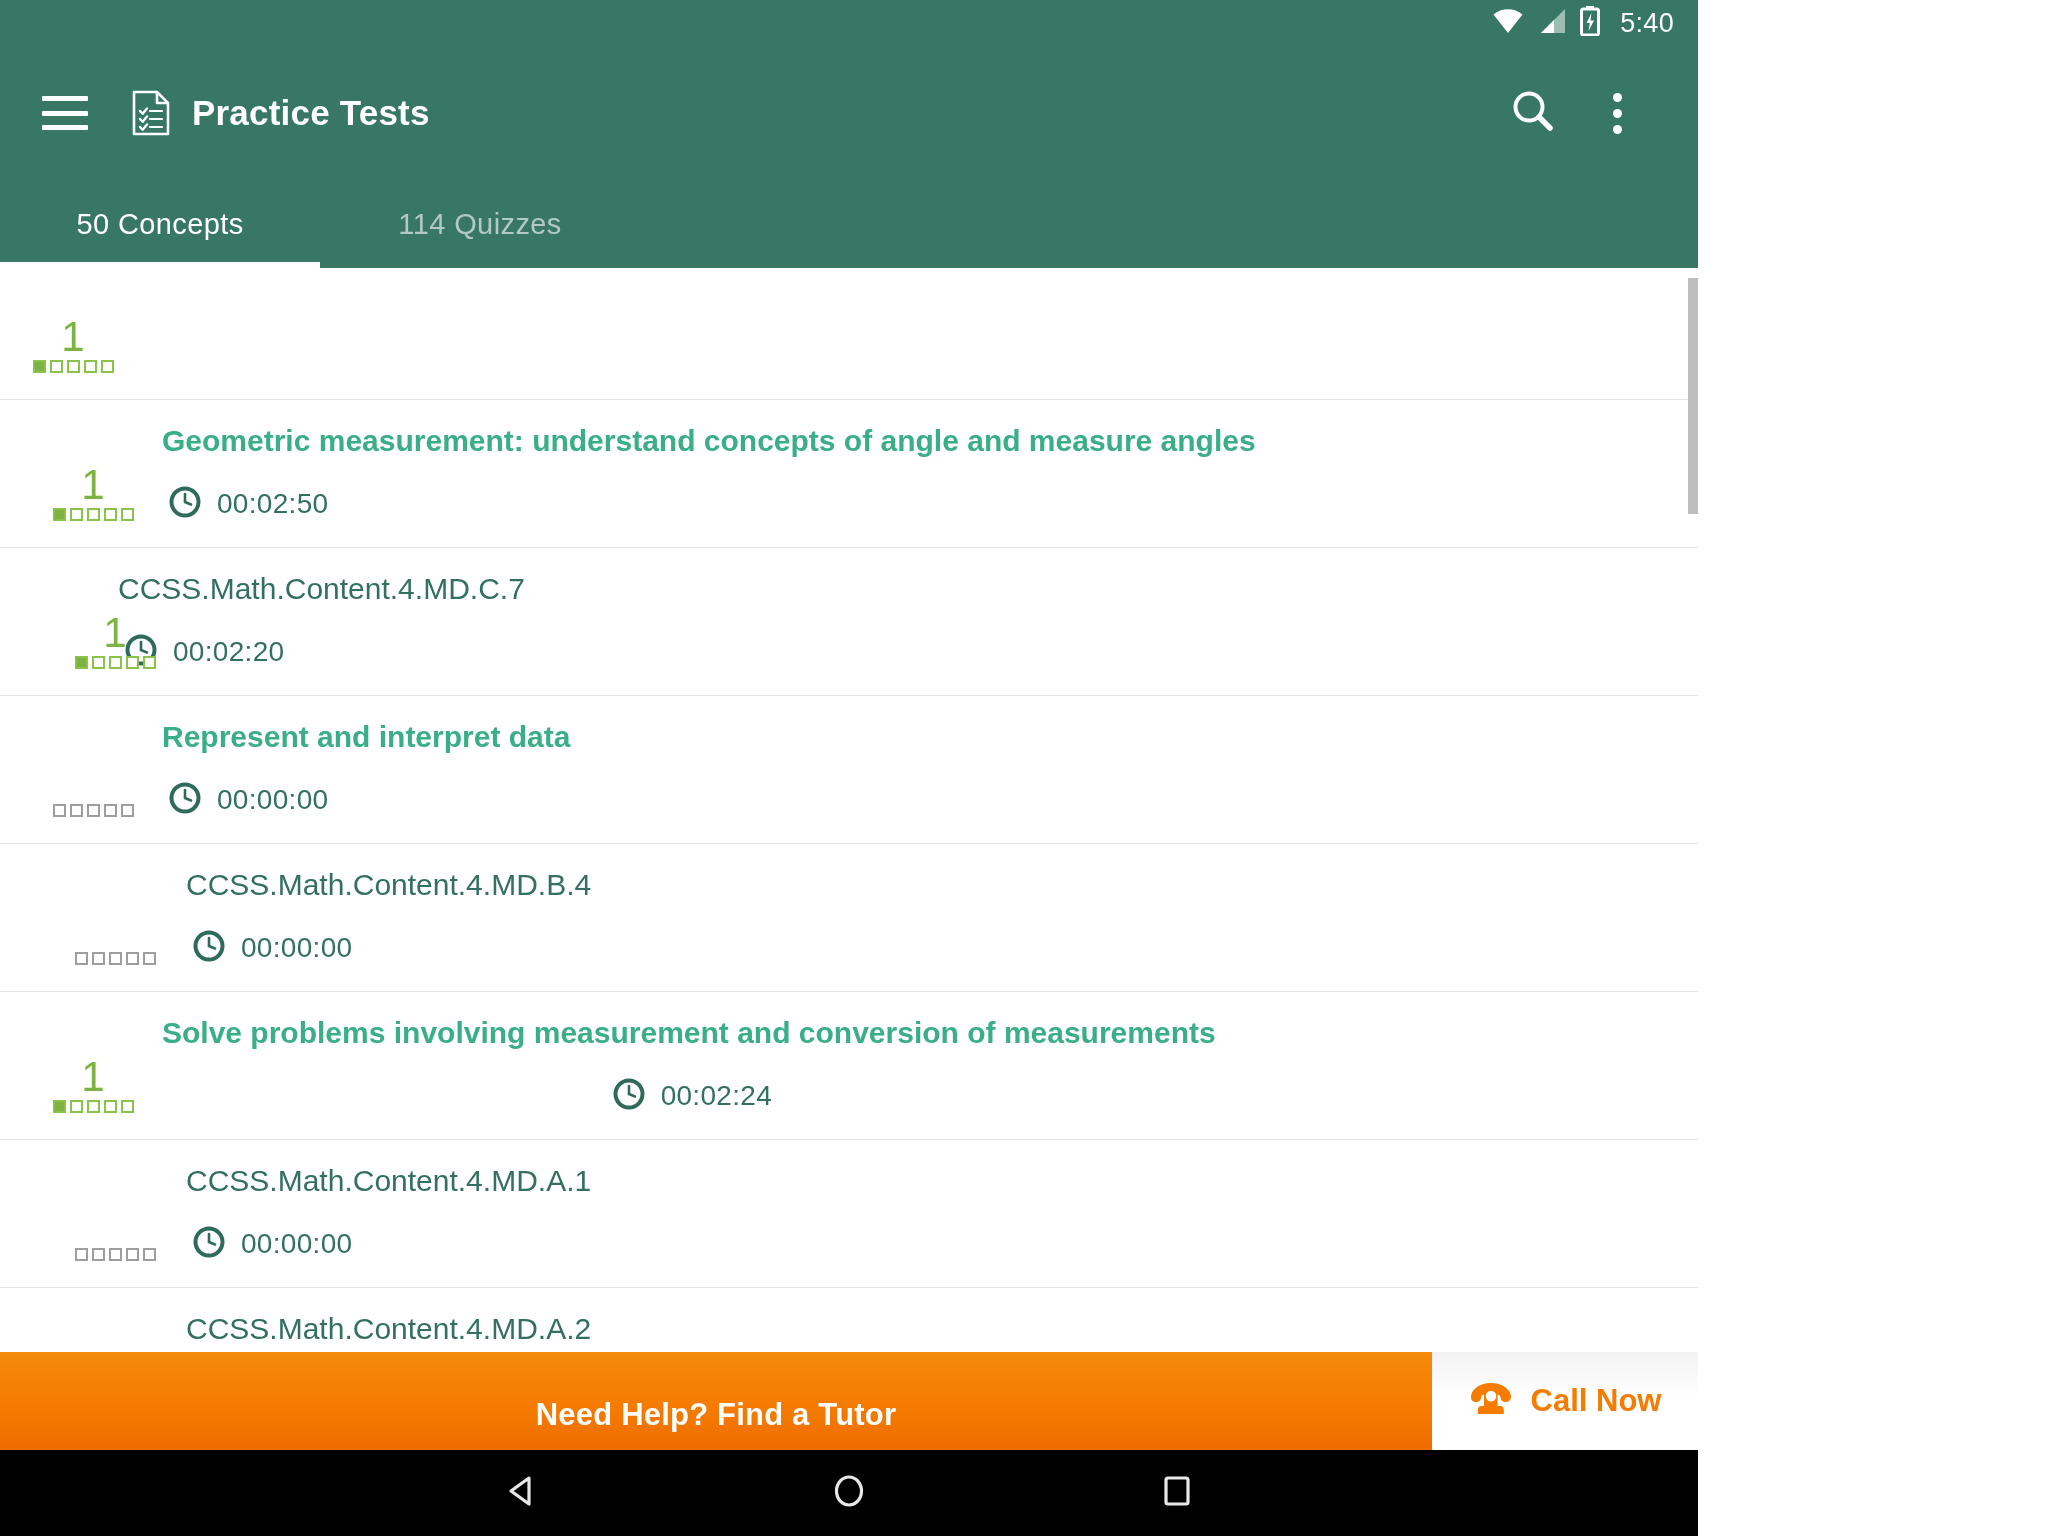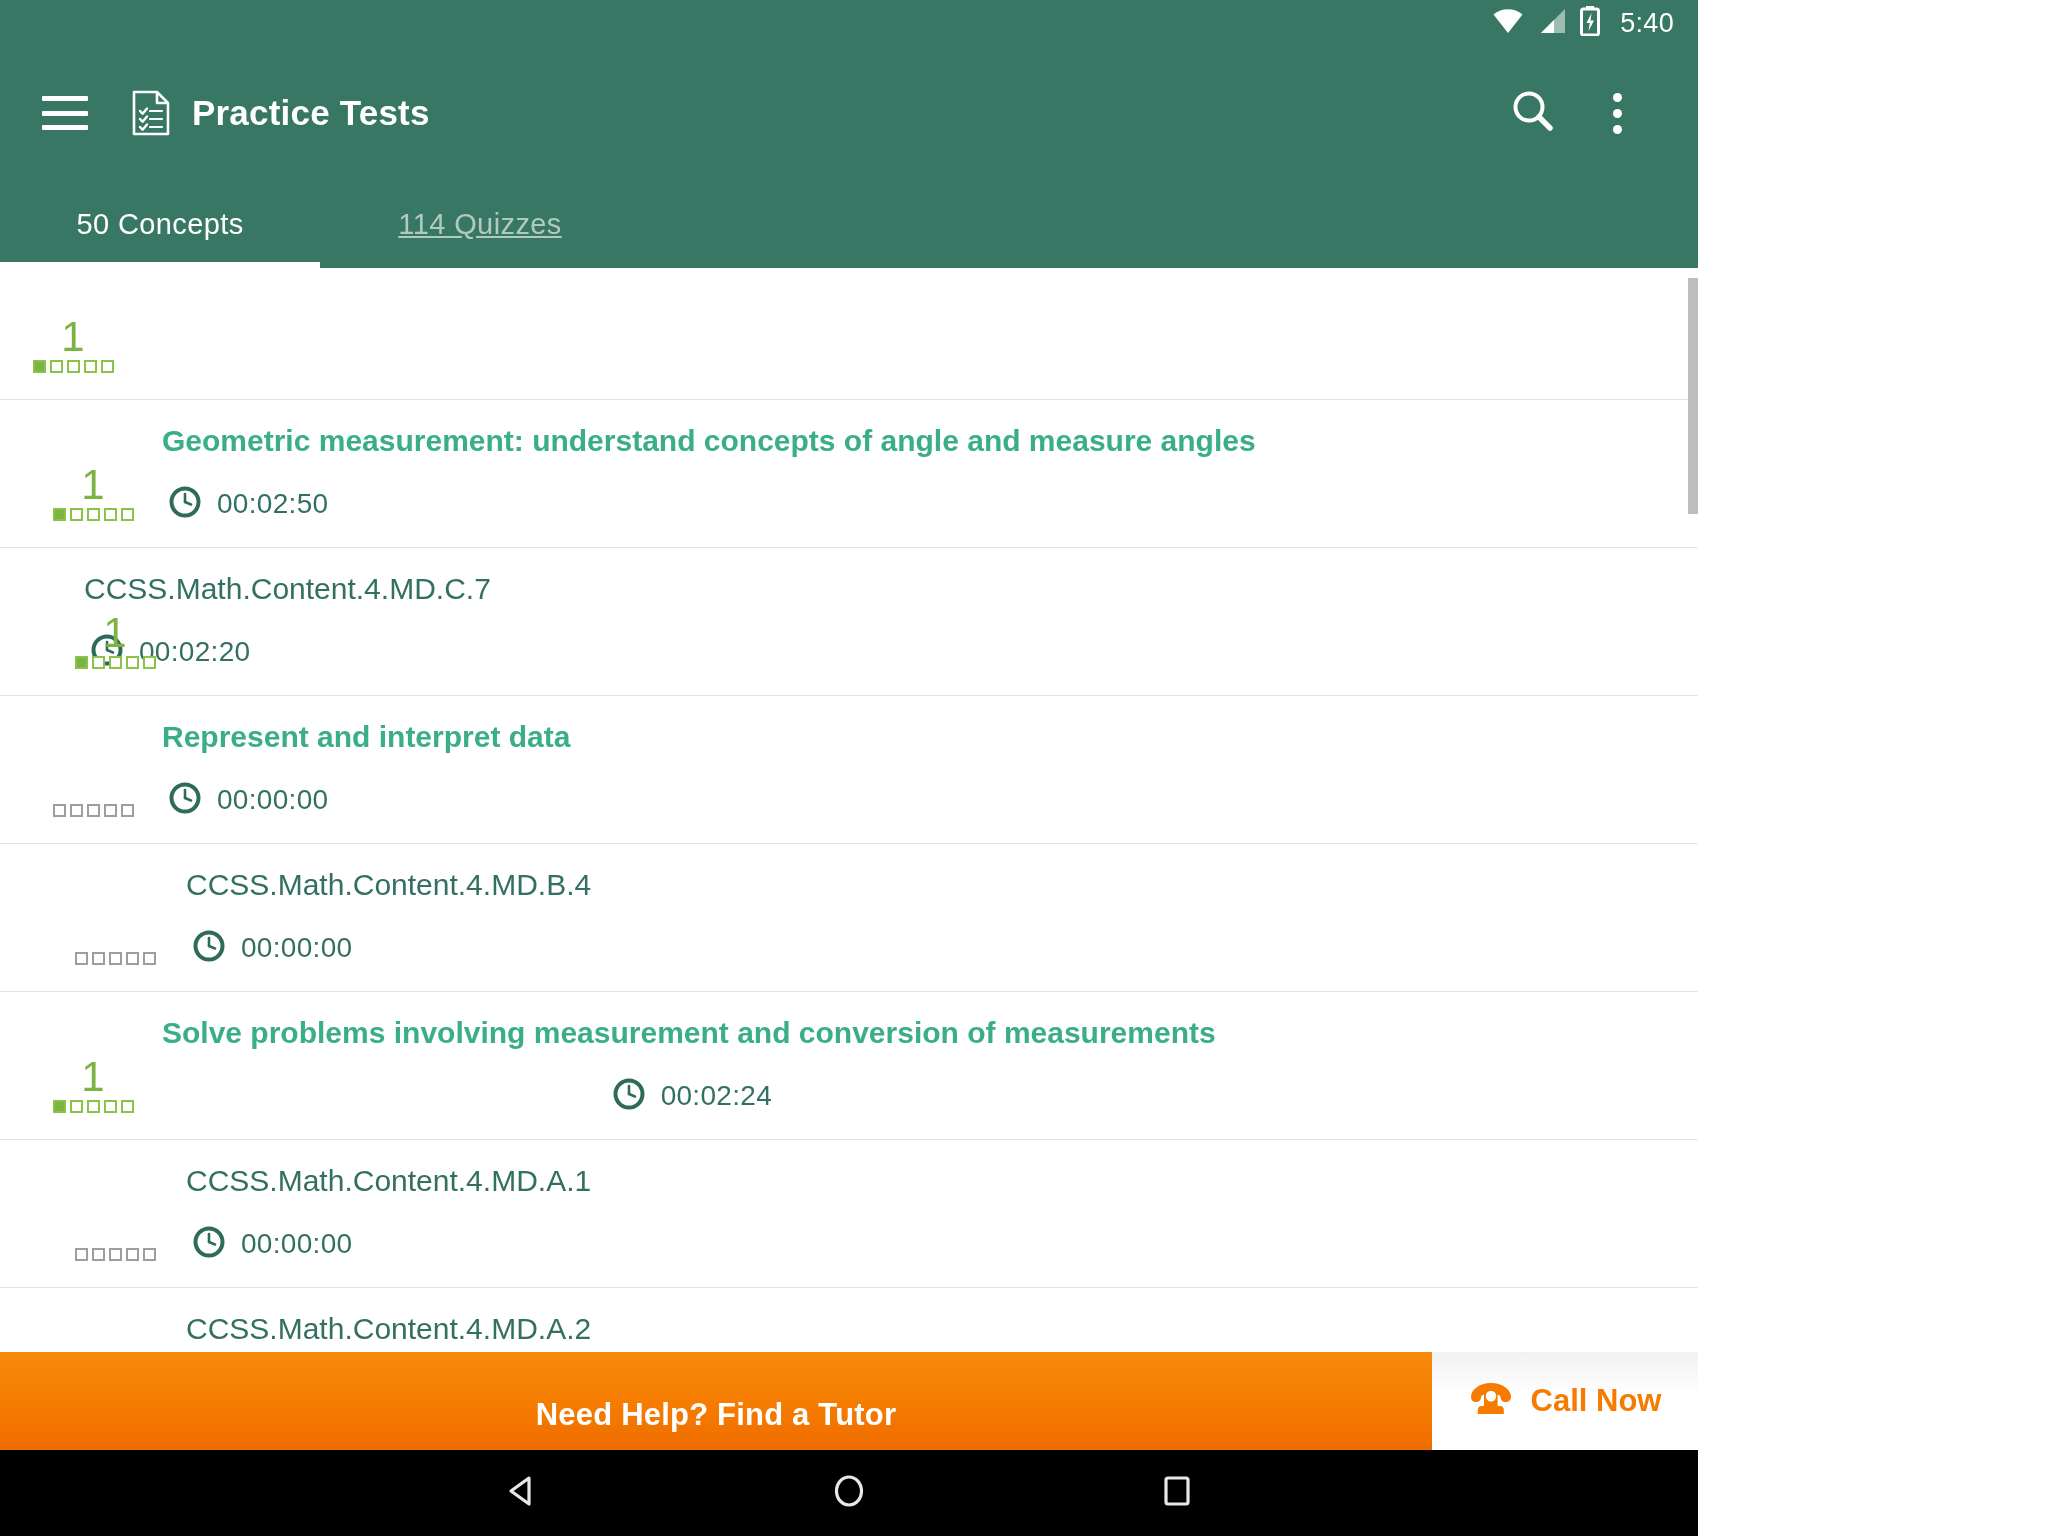--- a/index.html
+++ b/index.html
@@ -40,21 +40,21 @@
   .dots i { width:9px; height:9px; border-radius:50%; background:#ffffff; display:block; }
 
   
   .tabs { height:88px; background:#377764; display:flex; position:relative; }
   .tab {
     width:320px; display:flex; align-items:center; justify-content:center;
     font-size:29px; font-weight:500; letter-spacing:0.4px; cursor:pointer;
     height:100%;
   }
   .tab.active { color:#ffffff; }
-  .tab.inactive { color:#b2c9c1;text-decoration:underline; }
+  .tab.inactive { color:#b2c9c1; }
   .tab-indicator { position:absolute; bottom:0; left:0; width:320px; height:6px; background:#ffffff; }
 
   
   .list-wrap { position:absolute; top:268px; left:0; right:0; bottom:184px; background:#ffffff; overflow:hidden; }
   .row {
     position:relative;
     border-bottom:1px solid #e4e4e4;
     display:flex; align-items:flex-start;
     padding:22px 0 24px 0;
     background:#ffffff;
@@ -228,21 +228,21 @@
           <div class="meter" style="left: 70px;">
             <div class="meter-num">1</div>
             <div class="meter-boxes green">
               <i class="on"></i>
               <i></i>
               <i></i>
               <i></i>
               <i></i>
             </div>
           </div>
-          <div class="row-body" style="margin-left: 84px;">
+          <div class="row-body" style="margin-left: 118px;">
             <div class="row-title std">CCSS.Math.Content.4.MD.C.7</div>
             <div class="row-time" style="margin-left: 6px;">
               <span><svg width="34" height="34" viewBox="0 0 34 34">
                   <circle cx="17" cy="17" r="13.5" fill="none" stroke="#2f6b5a" stroke-width="4"></circle>
                   <line x1="17" y1="17" x2="17" y2="9" stroke="#2f6b5a" stroke-width="2.6" stroke-linecap="round"></line>
                   <line x1="17" y1="17" x2="23" y2="19.5" stroke="#2f6b5a" stroke-width="2.6" stroke-linecap="round"></line>
                 </svg></span>
               <span class="tval">00:02:20</span>
             </div>
           </div>

